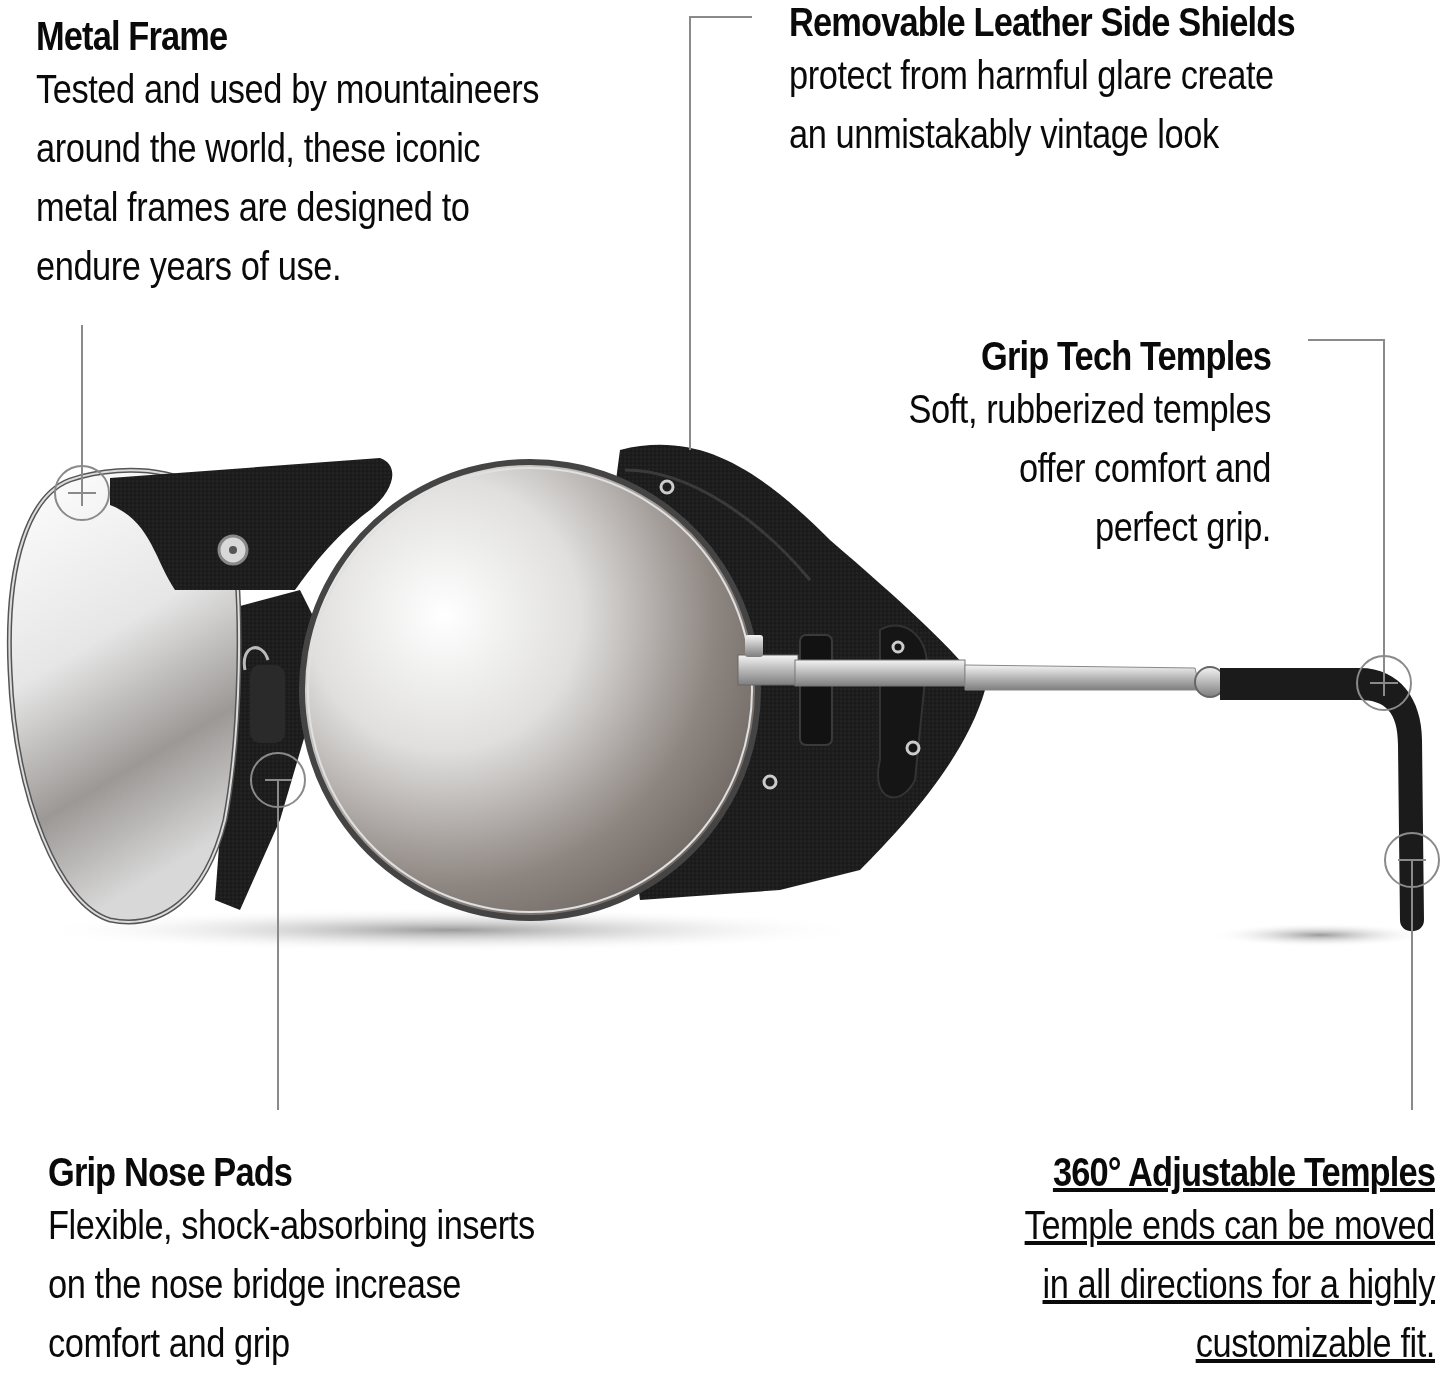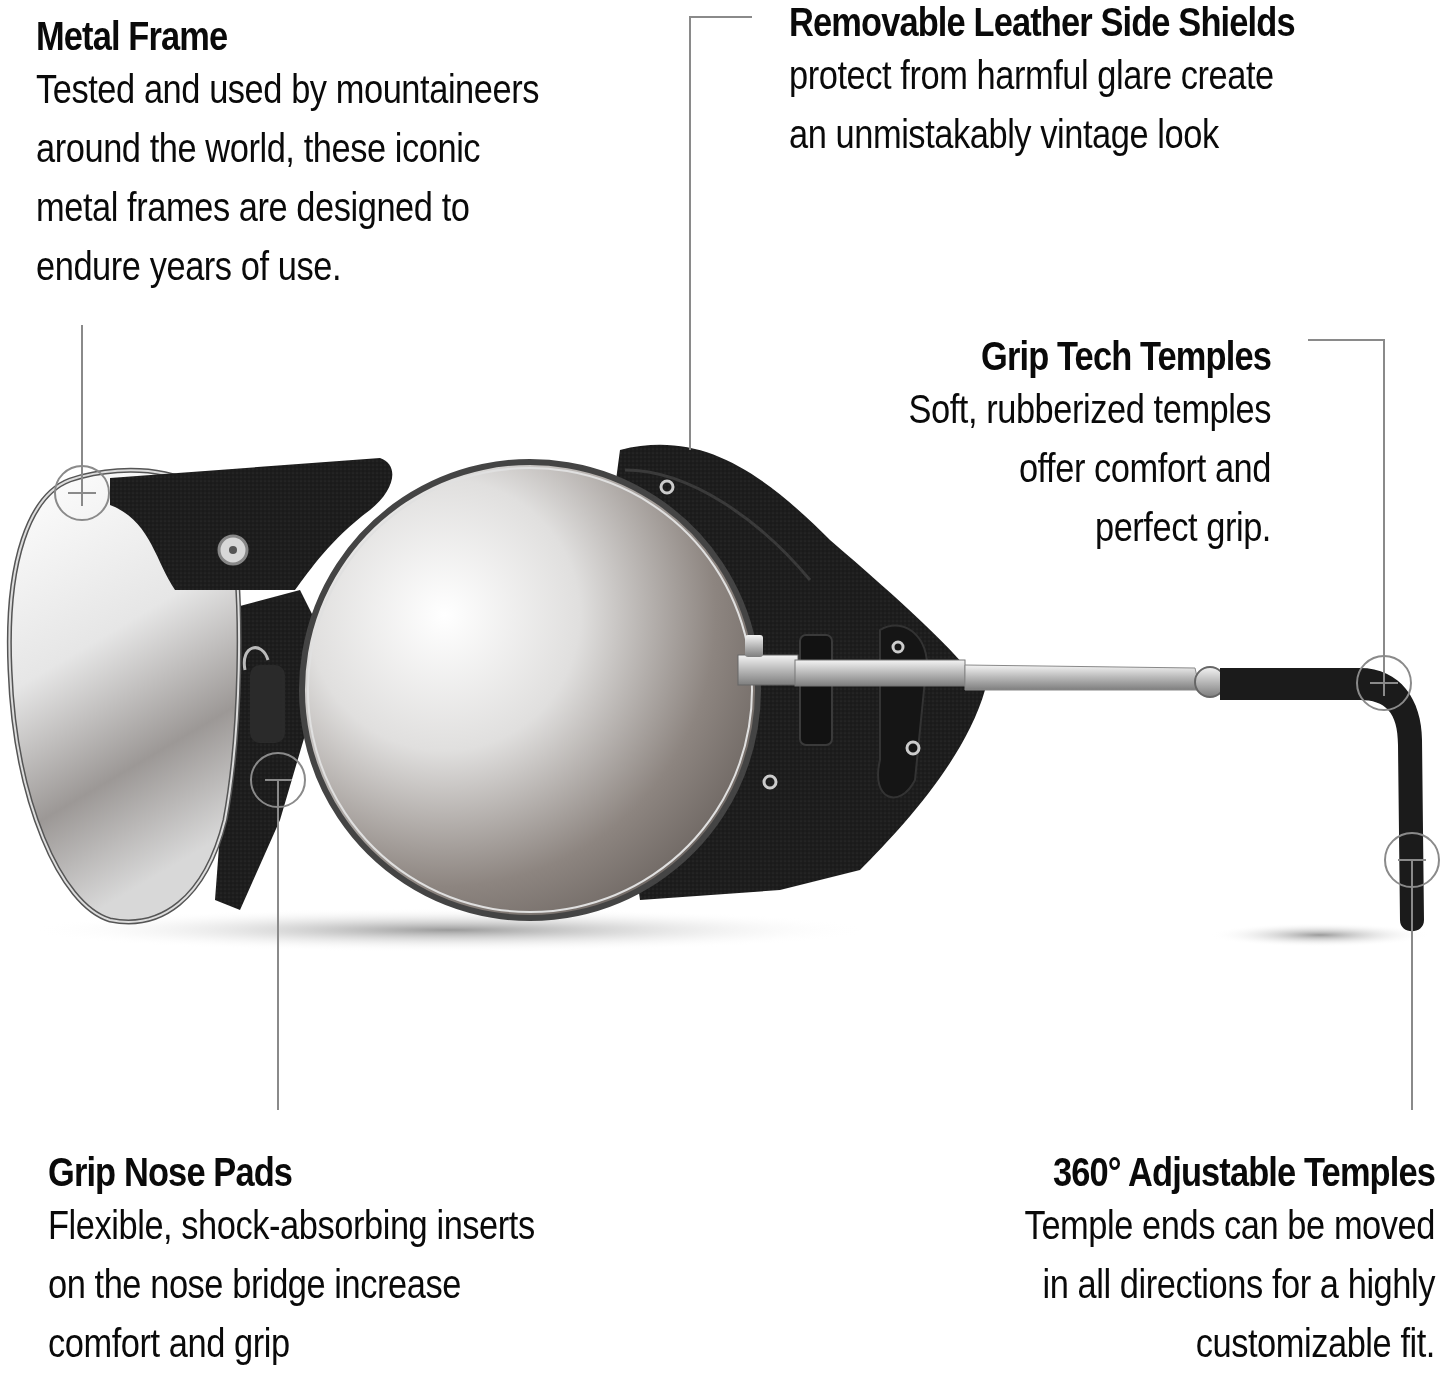--- a/index.html
+++ b/index.html
@@ -8,21 +8,21 @@
     .callout { position: absolute; }
     .callout h2 { margin: 0; font-weight: bold; font-size: 40px; line-height: 48px;
                   letter-spacing: -1px; transform: scaleX(0.86); transform-origin: left top; white-space: nowrap; }
     .callout p { margin: 0; font-size: 40px; line-height: 59px; letter-spacing: -0.5px;
                  transform: scaleX(0.86); transform-origin: left top; white-space: pre-line; }
     .callout.right h2, .callout.right p { text-align: right; transform-origin: right top; }
     #c-metal { left: 36px; top: 12px; }
     #c-shield { left: 789px; top: -2px; }
     #c-grip { right: 174px; top: 332px; width: 620px; }
     #c-nose { left: 24px; top: 1148px; margin-left: 24px; }
-    #c-adjust { right: 10px; top: 1148px; width: 620px; }
+    #c-adjust { right: 10px; top: 1148px; width: 620px; text-decoration: underline; }
     svg.art { position: absolute; left: 0; top: 0; }
   </style>
 </head>
 <body>
 
 <svg class="art" width="1445" height="1378" viewBox="0 0 1445 1378">
   <defs>
     <linearGradient id="lensL" x1="0" y1="0" x2="0.3" y2="1">
       <stop offset="0" stop-color="#ffffff"></stop>
       <stop offset="0.45" stop-color="#e6e6e6"></stop>

